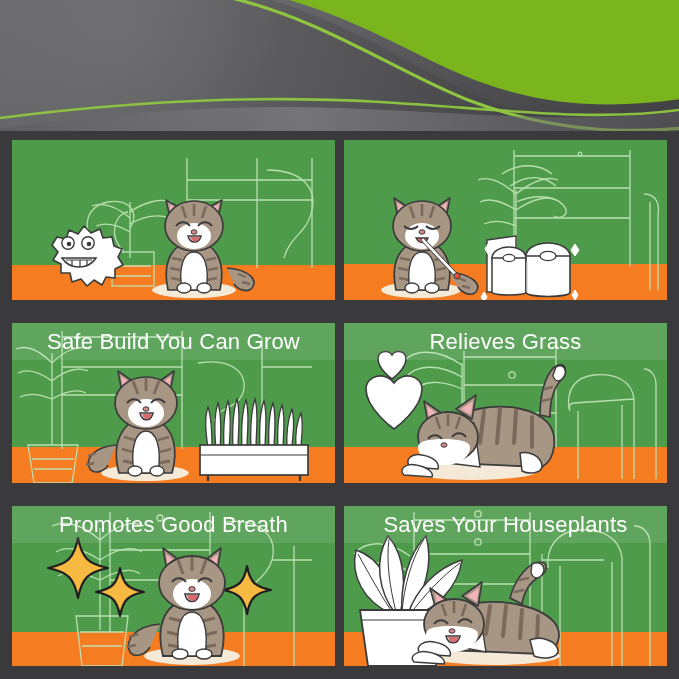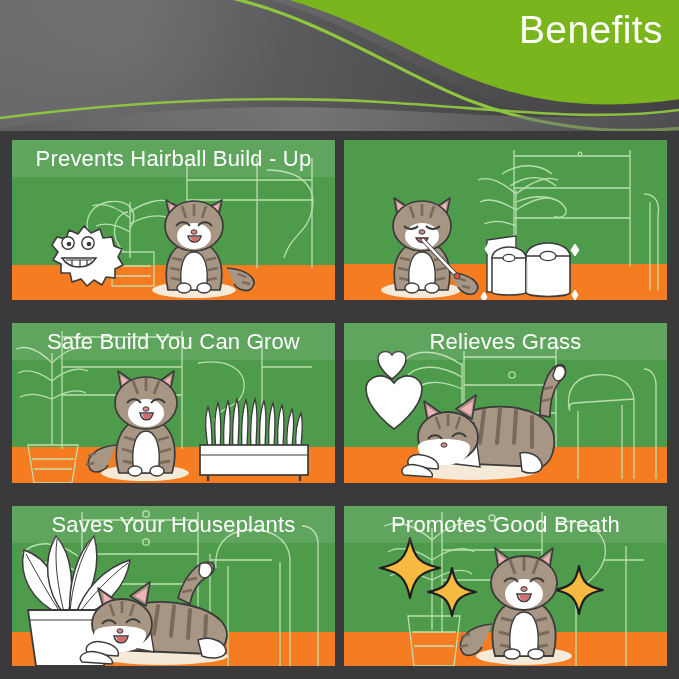--- a/index.html
+++ b/index.html
@@ -61,21 +61,20 @@
       <path d="M246,-10 C348,8 412,58 486,84 C560,110 630,108 700,96 L700,-12 Z" fill="#7ab51d"></path>
 
       <path d="M214,-6 C320,16 392,70 468,100 C546,130 624,136 700,126" fill="none" stroke="#8ec63f" stroke-width="3.2"></path>
 
       <path d="M0,128 C120,112 230,104 340,108 C470,113 570,124 679,112 L679,131 L0,131 Z" fill="url(#gsilver)" opacity=".55"></path>
 
       <path d="M0,118 C140,100 260,95 380,102 C500,109 590,122 679,110" fill="none" stroke="#8ec63f" stroke-width="2.6" opacity=".95"></path>
     </svg>
 
     <div class="hdr-title">
-      <span class="hdr-l2">Benefits</span>
     </div>
   </div>
 
   <div class="grid">
 
     <div class="panel">
       <svg class="p-scene" viewBox="0 0 323 160" preserveAspectRatio="none">
         <rect x="0" y="0" width="323" height="160" fill="#4f9b4c"></rect>
         <rect x="0" y="125" width="323" height="35" fill="#f57c20"></rect>
         <g stroke="#bfe3b5" stroke-width="1.3" fill="none" opacity=".95">
@@ -116,21 +115,20 @@
           <ellipse cx="182" cy="86" rx="29" ry="25" fill="#a89684" stroke="#3b3b3b" stroke-width="1.7"></ellipse>
           <path d="M170,66 l4,12 M182,64 l0,12 M194,66 l-4,12" stroke="#7b6a5c" stroke-width="2.6" fill="none"></path>
           <ellipse cx="182" cy="96" rx="17" ry="13" fill="#ffffff"></ellipse>
           <path d="M164,86 C168,81 174,81 178,86" stroke="#3b3b3b" stroke-width="1.8" fill="none"></path>
           <path d="M186,86 C190,81 196,81 200,86" stroke="#3b3b3b" stroke-width="1.8" fill="none"></path>
           <ellipse cx="182" cy="92" rx="3" ry="2.2" fill="#d78a8a" stroke="#3b3b3b" stroke-width="1"></ellipse>
           <path d="M176,96 C178,104 187,104 189,96 Z" fill="#ffffff" stroke="#3b3b3b" stroke-width="1.5"></path>
           <path d="M178,97 C180,103 186,103 188,97 Z" fill="#d86b6b"></path>
         </g>
       </svg>
-      <div class="p-title">Prevents Hairball Build - Up</div>
     </div>
 
     <div class="panel">
       <svg class="p-scene" viewBox="0 0 323 160" preserveAspectRatio="none">
         <rect x="0" y="0" width="323" height="160" fill="#4f9b4c"></rect>
         <rect x="0" y="124" width="323" height="36" fill="#f57c20"></rect>
         <g stroke="#bfe3b5" stroke-width="1.3" fill="none" opacity=".95">
           <path d="M170,10 L170,126 M286,10 L286,126 M170,16 L286,16 M170,48 L286,48 M170,78 L286,78"></path>
           <circle cx="236" cy="14" r="1.8"></circle>
           <path d="M300,54 C312,54 316,64 314,74 L314,150 M306,62 L306,150"></path>
@@ -286,20 +284,67 @@
         </g>
       </svg>
       <div class="p-title">Relieves Grass</div>
     </div>
 
     <div class="panel">
       <svg class="p-scene" viewBox="0 0 323 160" preserveAspectRatio="none">
         <rect x="0" y="0" width="323" height="160" fill="#4f9b4c"></rect>
         <rect x="0" y="126" width="323" height="34" fill="#f57c20"></rect>
         <g stroke="#bfe3b5" stroke-width="1.3" fill="none" opacity=".95">
+          <path d="M98,6 L98,126 M198,6 L198,126 M98,44 L198,44 M98,74 L198,74"></path>
+          <circle cx="148" cy="12" r="3"></circle>
+          <path d="M214,16 C250,12 266,32 260,54 C254,74 236,76 232,96 M232,96 L232,160"></path>
+          <path d="M282,40 L282,160 M260,54 L300,54"></path>
+          <path d="M88,124 L88,22 M88,34 C70,18 52,14 40,20 M88,54 C70,42 54,40 44,46 M88,74 C70,66 56,64 46,70"></path>
+          <path d="M88,34 C106,18 122,14 132,20 M88,54 C106,42 120,40 130,46 M88,74 C106,64 120,62 128,68"></path>
+          <path d="M64,110 L116,110 L110,160 L70,160 Z"></path>
+          <path d="M68,126 L112,126 M70,140 L110,140"></path>
+        </g>
+
+        <g>
+          <path d="M66,32 C70,52 76,58 96,62 C76,66 70,72 66,92 C62,72 56,66 36,62 C56,58 62,52 66,32 Z" fill="#f6b942" stroke="#1f1f1f" stroke-width="2.2" stroke-linejoin="round"></path>
+          <path d="M108,62 C111,78 116,83 132,86 C116,89 111,94 108,110 C105,94 100,89 84,86 C100,83 105,78 108,62 Z" fill="#f6b942" stroke="#1f1f1f" stroke-width="2.2" stroke-linejoin="round"></path>
+          <path d="M235,60 C238,76 243,81 259,84 C243,87 238,92 235,108 C232,92 227,87 211,84 C227,81 232,76 235,60 Z" fill="#f6b942" stroke="#1f1f1f" stroke-width="2.2" stroke-linejoin="round"></path>
+        </g>
+
+        <g>
+          <ellipse cx="180" cy="150" rx="48" ry="9" fill="#f4efe2" opacity=".95"></ellipse>
+          <path d="M148,118 C124,120 112,134 118,146 C123,153 134,148 138,141" fill="#a89684" stroke="#3b3b3b" stroke-width="1.6"></path>
+          <path d="M126,128 l-9,3 M124,139 l-9,2" stroke="#7b6a5c" stroke-width="2.6" fill="none"></path>
+          <path d="M151,150 C143,118 154,94 180,94 C206,94 217,118 209,150 Z" fill="#a89684" stroke="#3b3b3b" stroke-width="1.8"></path>
+          <path d="M157,112 l12,3 M155,126 l12,3 M156,139 l12,2 M203,112 l-12,3 M205,126 l-12,3 M204,139 l-12,2" stroke="#7b6a5c" stroke-width="3" fill="none"></path>
+          <path d="M167,150 C163,122 169,106 180,106 C191,106 197,122 193,150 Z" fill="#ffffff" stroke="#3b3b3b" stroke-width="1.4"></path>
+          <ellipse cx="168" cy="148" rx="8" ry="5" fill="#ffffff" stroke="#3b3b3b" stroke-width="1.4"></ellipse>
+          <ellipse cx="192" cy="148" rx="8" ry="5" fill="#ffffff" stroke="#3b3b3b" stroke-width="1.4"></ellipse>
+          <path d="M155,66 L151,42 L172,58 Z" fill="#a89684" stroke="#3b3b3b" stroke-width="1.6" stroke-linejoin="round"></path>
+          <path d="M156,62 L154,48 L167,58 Z" fill="#f2b2ba"></path>
+          <path d="M205,66 L209,42 L188,58 Z" fill="#a89684" stroke="#3b3b3b" stroke-width="1.6" stroke-linejoin="round"></path>
+          <path d="M204,62 L206,48 L193,58 Z" fill="#f2b2ba"></path>
+          <ellipse cx="180" cy="77" rx="33" ry="27" fill="#a89684" stroke="#3b3b3b" stroke-width="1.8"></ellipse>
+          <path d="M166,54 l5,14 M180,51 l0,14 M194,54 l-5,14" stroke="#7b6a5c" stroke-width="3" fill="none"></path>
+          <ellipse cx="180" cy="88" rx="19" ry="15" fill="#ffffff"></ellipse>
+          <path d="M160,76 C164,71 170,71 174,76" stroke="#3b3b3b" stroke-width="1.9" fill="none"></path>
+          <path d="M186,76 C190,71 196,71 200,76" stroke="#3b3b3b" stroke-width="1.9" fill="none"></path>
+          <ellipse cx="180" cy="83" rx="3.2" ry="2.4" fill="#d78a8a" stroke="#3b3b3b" stroke-width="1"></ellipse>
+          <path d="M173,88 C175,98 185,98 187,88 Z" fill="#ffffff" stroke="#3b3b3b" stroke-width="1.6"></path>
+          <path d="M175,89 C177,97 184,97 186,89 Z" fill="#d86b6b"></path>
+        </g>
+      </svg>
+      <div class="p-title">Promotes Good Breath</div>
+    </div>
+
+    <div class="panel">
+      <svg class="p-scene" viewBox="0 0 323 160" preserveAspectRatio="none">
+        <rect x="0" y="0" width="323" height="160" fill="#4f9b4c"></rect>
+        <rect x="0" y="126" width="323" height="34" fill="#f57c20"></rect>
+        <g stroke="#bfe3b5" stroke-width="1.3" fill="none" opacity=".95">
           <path d="M70,6 L70,126 M186,6 L186,126 M70,14 L186,14 M70,48 L186,48 M70,78 L186,78"></path>
           <circle cx="134" cy="8" r="3.2"></circle>
             <circle cx="134" cy="36" r="3.2"></circle>
           <path d="M66,50 C44,34 22,34 10,48 M66,66 C46,54 26,54 16,64"></path>
           <path d="M198,48 L198,128 M198,54 L260,54"></path>
           <path d="M204,62 C202,40 214,26 234,24 C258,22 276,32 278,52 L278,160 M216,60 L216,160 M268,56 L268,160"></path>
           <path d="M290,20 C300,20 306,28 306,38 L306,160"></path>
         </g>
 
         <g>
@@ -340,61 +385,14 @@
           <ellipse cx="108" cy="125" rx="3" ry="2.2" fill="#d78a8a" stroke="#3b3b3b" stroke-width="1"></ellipse>
           <path d="M102,130 C104,139 114,139 116,130 Z" fill="#ffffff" stroke="#3b3b3b" stroke-width="1.5"></path>
           <path d="M104,131 C106,138 113,138 115,131 Z" fill="#d86b6b"></path>
           <path d="M76,148 C70,140 80,134 90,136 C102,138 108,144 106,150 Z" fill="#ffffff" stroke="#3b3b3b" stroke-width="1.5"></path>
           <path d="M70,156 C64,150 74,144 84,146 C96,148 102,154 100,158 Z" fill="#ffffff" stroke="#3b3b3b" stroke-width="1.5"></path>
         </g>
       </svg>
       <div class="p-title">Saves Your Houseplants</div>
     </div>
 
-    <div class="panel">
-      <svg class="p-scene" viewBox="0 0 323 160" preserveAspectRatio="none">
-        <rect x="0" y="0" width="323" height="160" fill="#4f9b4c"></rect>
-        <rect x="0" y="126" width="323" height="34" fill="#f57c20"></rect>
-        <g stroke="#bfe3b5" stroke-width="1.3" fill="none" opacity=".95">
-          <path d="M98,6 L98,126 M198,6 L198,126 M98,44 L198,44 M98,74 L198,74"></path>
-          <circle cx="148" cy="12" r="3"></circle>
-          <path d="M214,16 C250,12 266,32 260,54 C254,74 236,76 232,96 M232,96 L232,160"></path>
-          <path d="M282,40 L282,160 M260,54 L300,54"></path>
-          <path d="M88,124 L88,22 M88,34 C70,18 52,14 40,20 M88,54 C70,42 54,40 44,46 M88,74 C70,66 56,64 46,70"></path>
-          <path d="M88,34 C106,18 122,14 132,20 M88,54 C106,42 120,40 130,46 M88,74 C106,64 120,62 128,68"></path>
-          <path d="M64,110 L116,110 L110,160 L70,160 Z"></path>
-          <path d="M68,126 L112,126 M70,140 L110,140"></path>
-        </g>
-
-        <g>
-          <path d="M66,32 C70,52 76,58 96,62 C76,66 70,72 66,92 C62,72 56,66 36,62 C56,58 62,52 66,32 Z" fill="#f6b942" stroke="#1f1f1f" stroke-width="2.2" stroke-linejoin="round"></path>
-          <path d="M108,62 C111,78 116,83 132,86 C116,89 111,94 108,110 C105,94 100,89 84,86 C100,83 105,78 108,62 Z" fill="#f6b942" stroke="#1f1f1f" stroke-width="2.2" stroke-linejoin="round"></path>
-          <path d="M235,60 C238,76 243,81 259,84 C243,87 238,92 235,108 C232,92 227,87 211,84 C227,81 232,76 235,60 Z" fill="#f6b942" stroke="#1f1f1f" stroke-width="2.2" stroke-linejoin="round"></path>
-        </g>
-
-        <g>
-          <ellipse cx="180" cy="150" rx="48" ry="9" fill="#f4efe2" opacity=".95"></ellipse>
-          <path d="M148,118 C124,120 112,134 118,146 C123,153 134,148 138,141" fill="#a89684" stroke="#3b3b3b" stroke-width="1.6"></path>
-          <path d="M126,128 l-9,3 M124,139 l-9,2" stroke="#7b6a5c" stroke-width="2.6" fill="none"></path>
-          <path d="M151,150 C143,118 154,94 180,94 C206,94 217,118 209,150 Z" fill="#a89684" stroke="#3b3b3b" stroke-width="1.8"></path>
-          <path d="M157,112 l12,3 M155,126 l12,3 M156,139 l12,2 M203,112 l-12,3 M205,126 l-12,3 M204,139 l-12,2" stroke="#7b6a5c" stroke-width="3" fill="none"></path>
-          <path d="M167,150 C163,122 169,106 180,106 C191,106 197,122 193,150 Z" fill="#ffffff" stroke="#3b3b3b" stroke-width="1.4"></path>
-          <ellipse cx="168" cy="148" rx="8" ry="5" fill="#ffffff" stroke="#3b3b3b" stroke-width="1.4"></ellipse>
-          <ellipse cx="192" cy="148" rx="8" ry="5" fill="#ffffff" stroke="#3b3b3b" stroke-width="1.4"></ellipse>
-          <path d="M155,66 L151,42 L172,58 Z" fill="#a89684" stroke="#3b3b3b" stroke-width="1.6" stroke-linejoin="round"></path>
-          <path d="M156,62 L154,48 L167,58 Z" fill="#f2b2ba"></path>
-          <path d="M205,66 L209,42 L188,58 Z" fill="#a89684" stroke="#3b3b3b" stroke-width="1.6" stroke-linejoin="round"></path>
-          <path d="M204,62 L206,48 L193,58 Z" fill="#f2b2ba"></path>
-          <ellipse cx="180" cy="77" rx="33" ry="27" fill="#a89684" stroke="#3b3b3b" stroke-width="1.8"></ellipse>
-          <path d="M166,54 l5,14 M180,51 l0,14 M194,54 l-5,14" stroke="#7b6a5c" stroke-width="3" fill="none"></path>
-          <ellipse cx="180" cy="88" rx="19" ry="15" fill="#ffffff"></ellipse>
-          <path d="M160,76 C164,71 170,71 174,76" stroke="#3b3b3b" stroke-width="1.9" fill="none"></path>
-          <path d="M186,76 C190,71 196,71 200,76" stroke="#3b3b3b" stroke-width="1.9" fill="none"></path>
-          <ellipse cx="180" cy="83" rx="3.2" ry="2.4" fill="#d78a8a" stroke="#3b3b3b" stroke-width="1"></ellipse>
-          <path d="M173,88 C175,98 185,98 187,88 Z" fill="#ffffff" stroke="#3b3b3b" stroke-width="1.6"></path>
-          <path d="M175,89 C177,97 184,97 186,89 Z" fill="#d86b6b"></path>
-        </g>
-      </svg>
-      <div class="p-title">Promotes Good Breath</div>
-    </div>
-
   </div>
 </div>
 
 </body></html>

